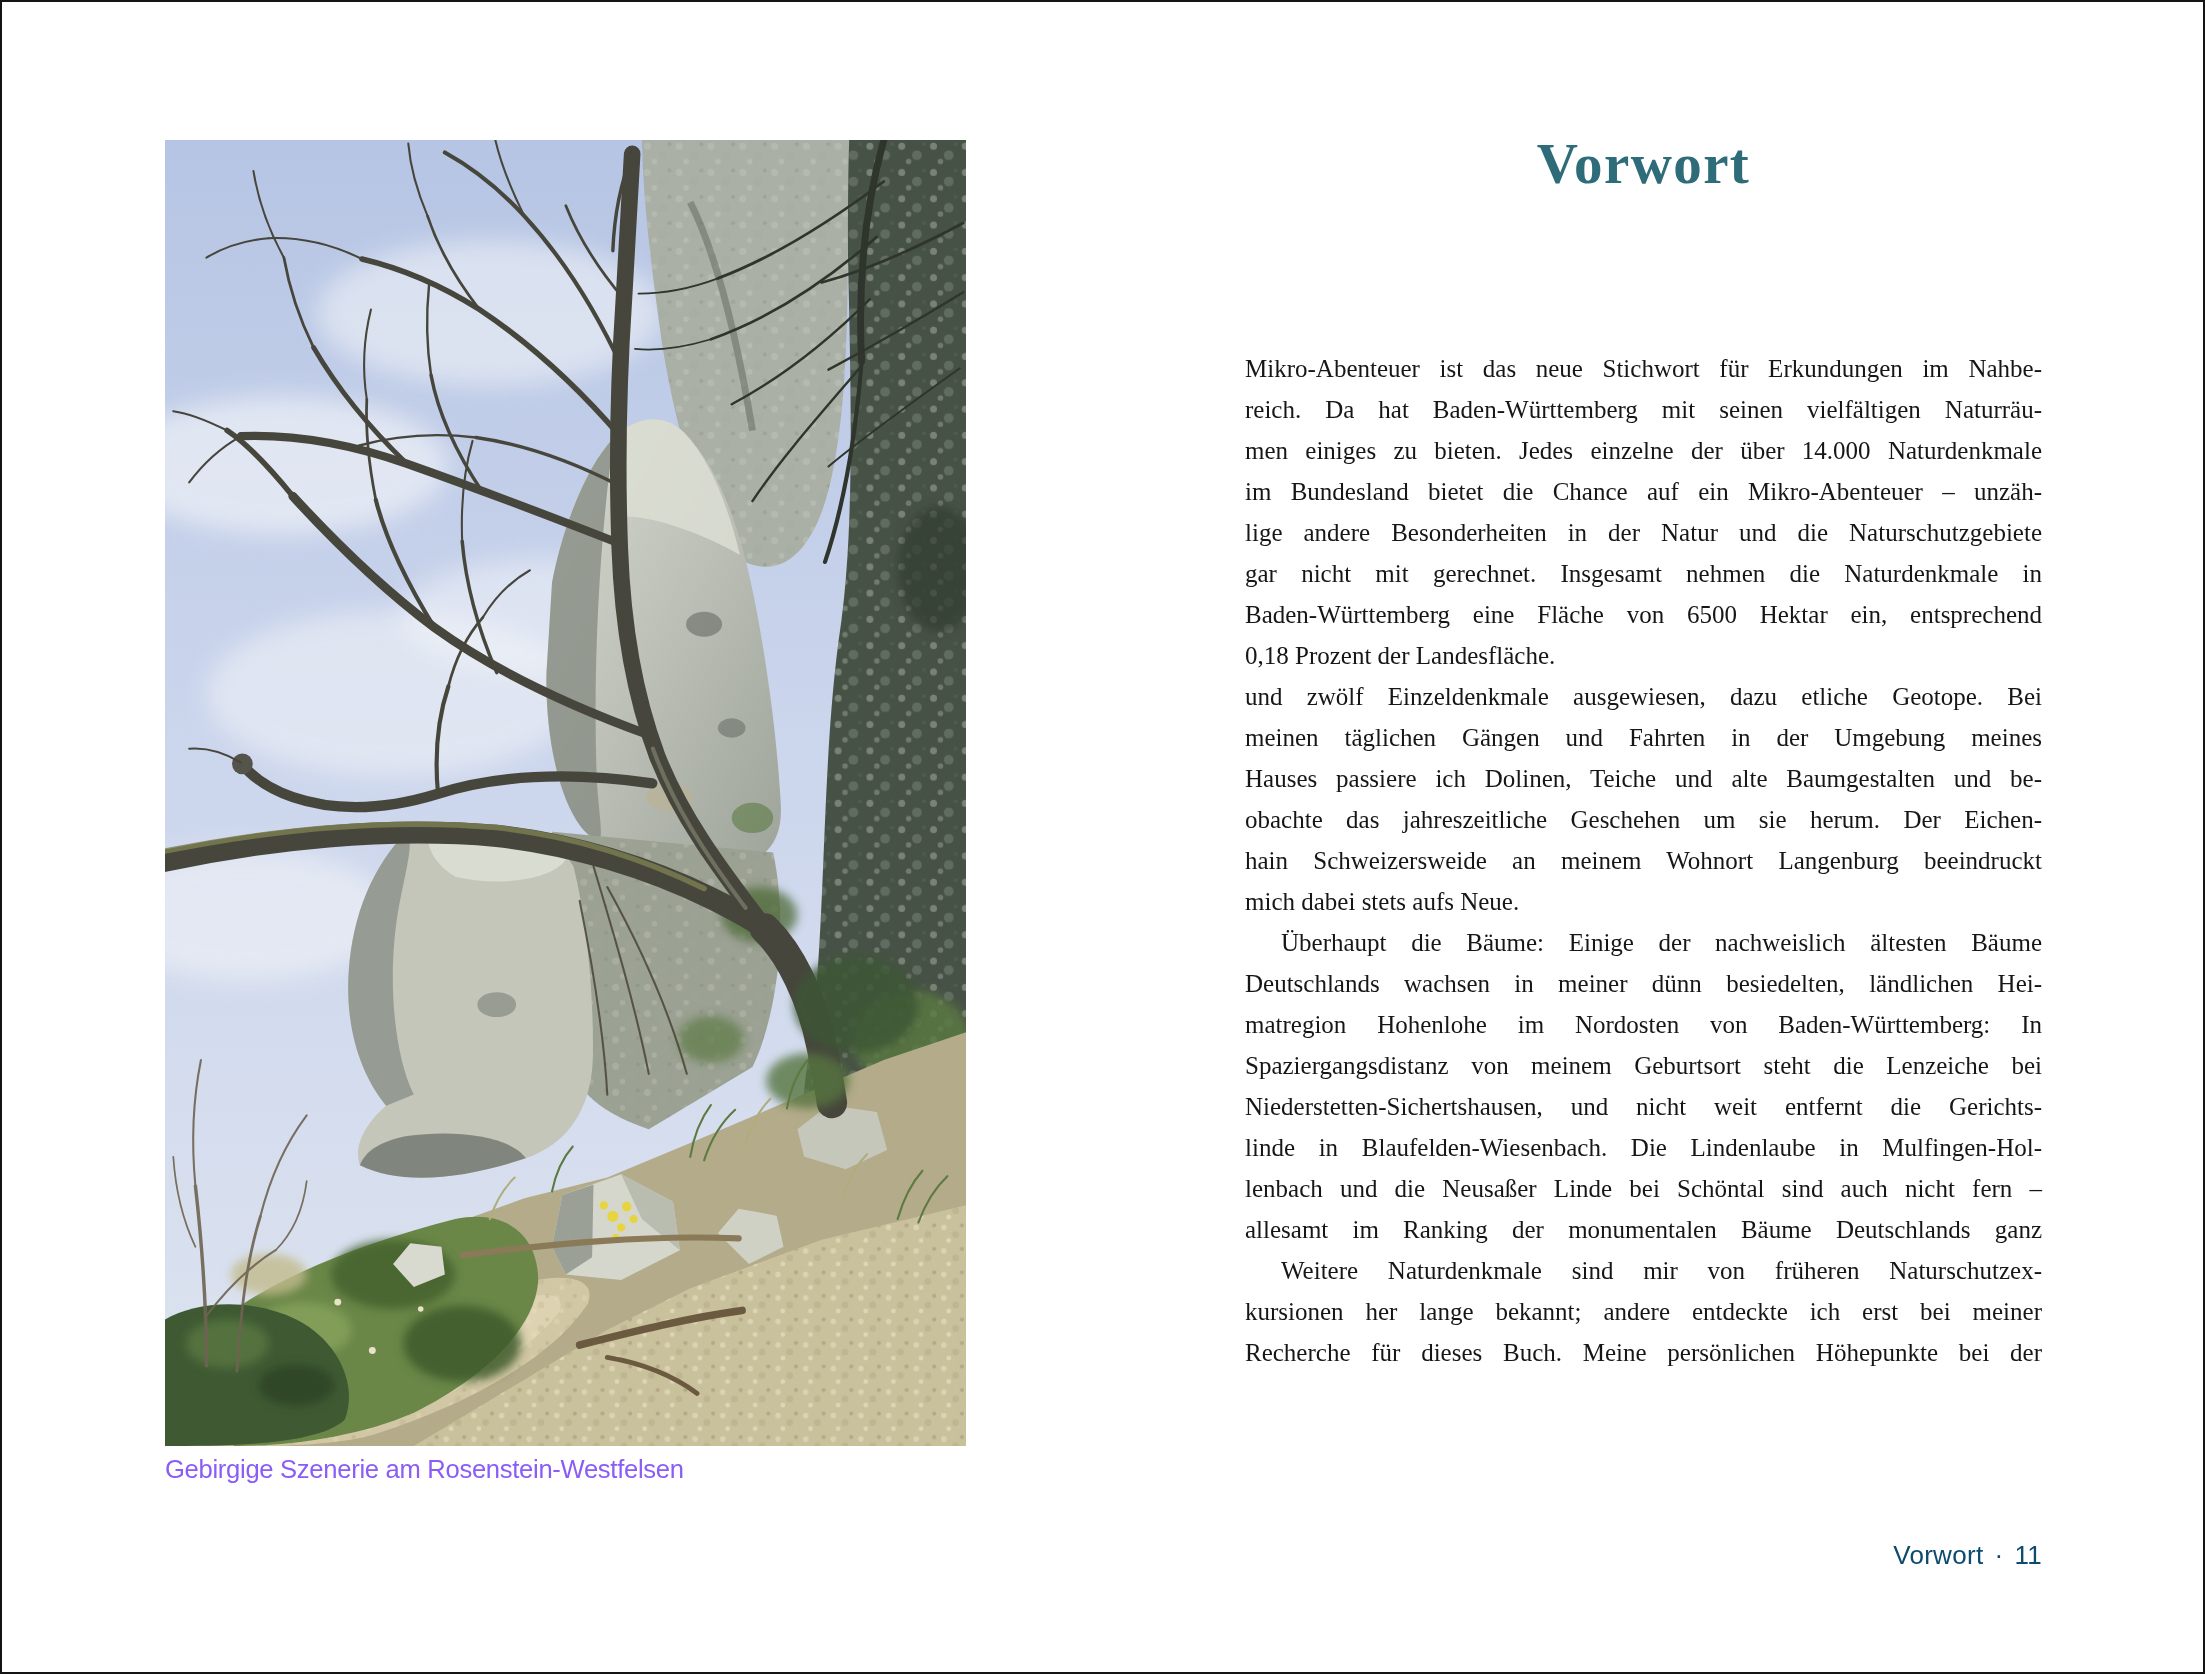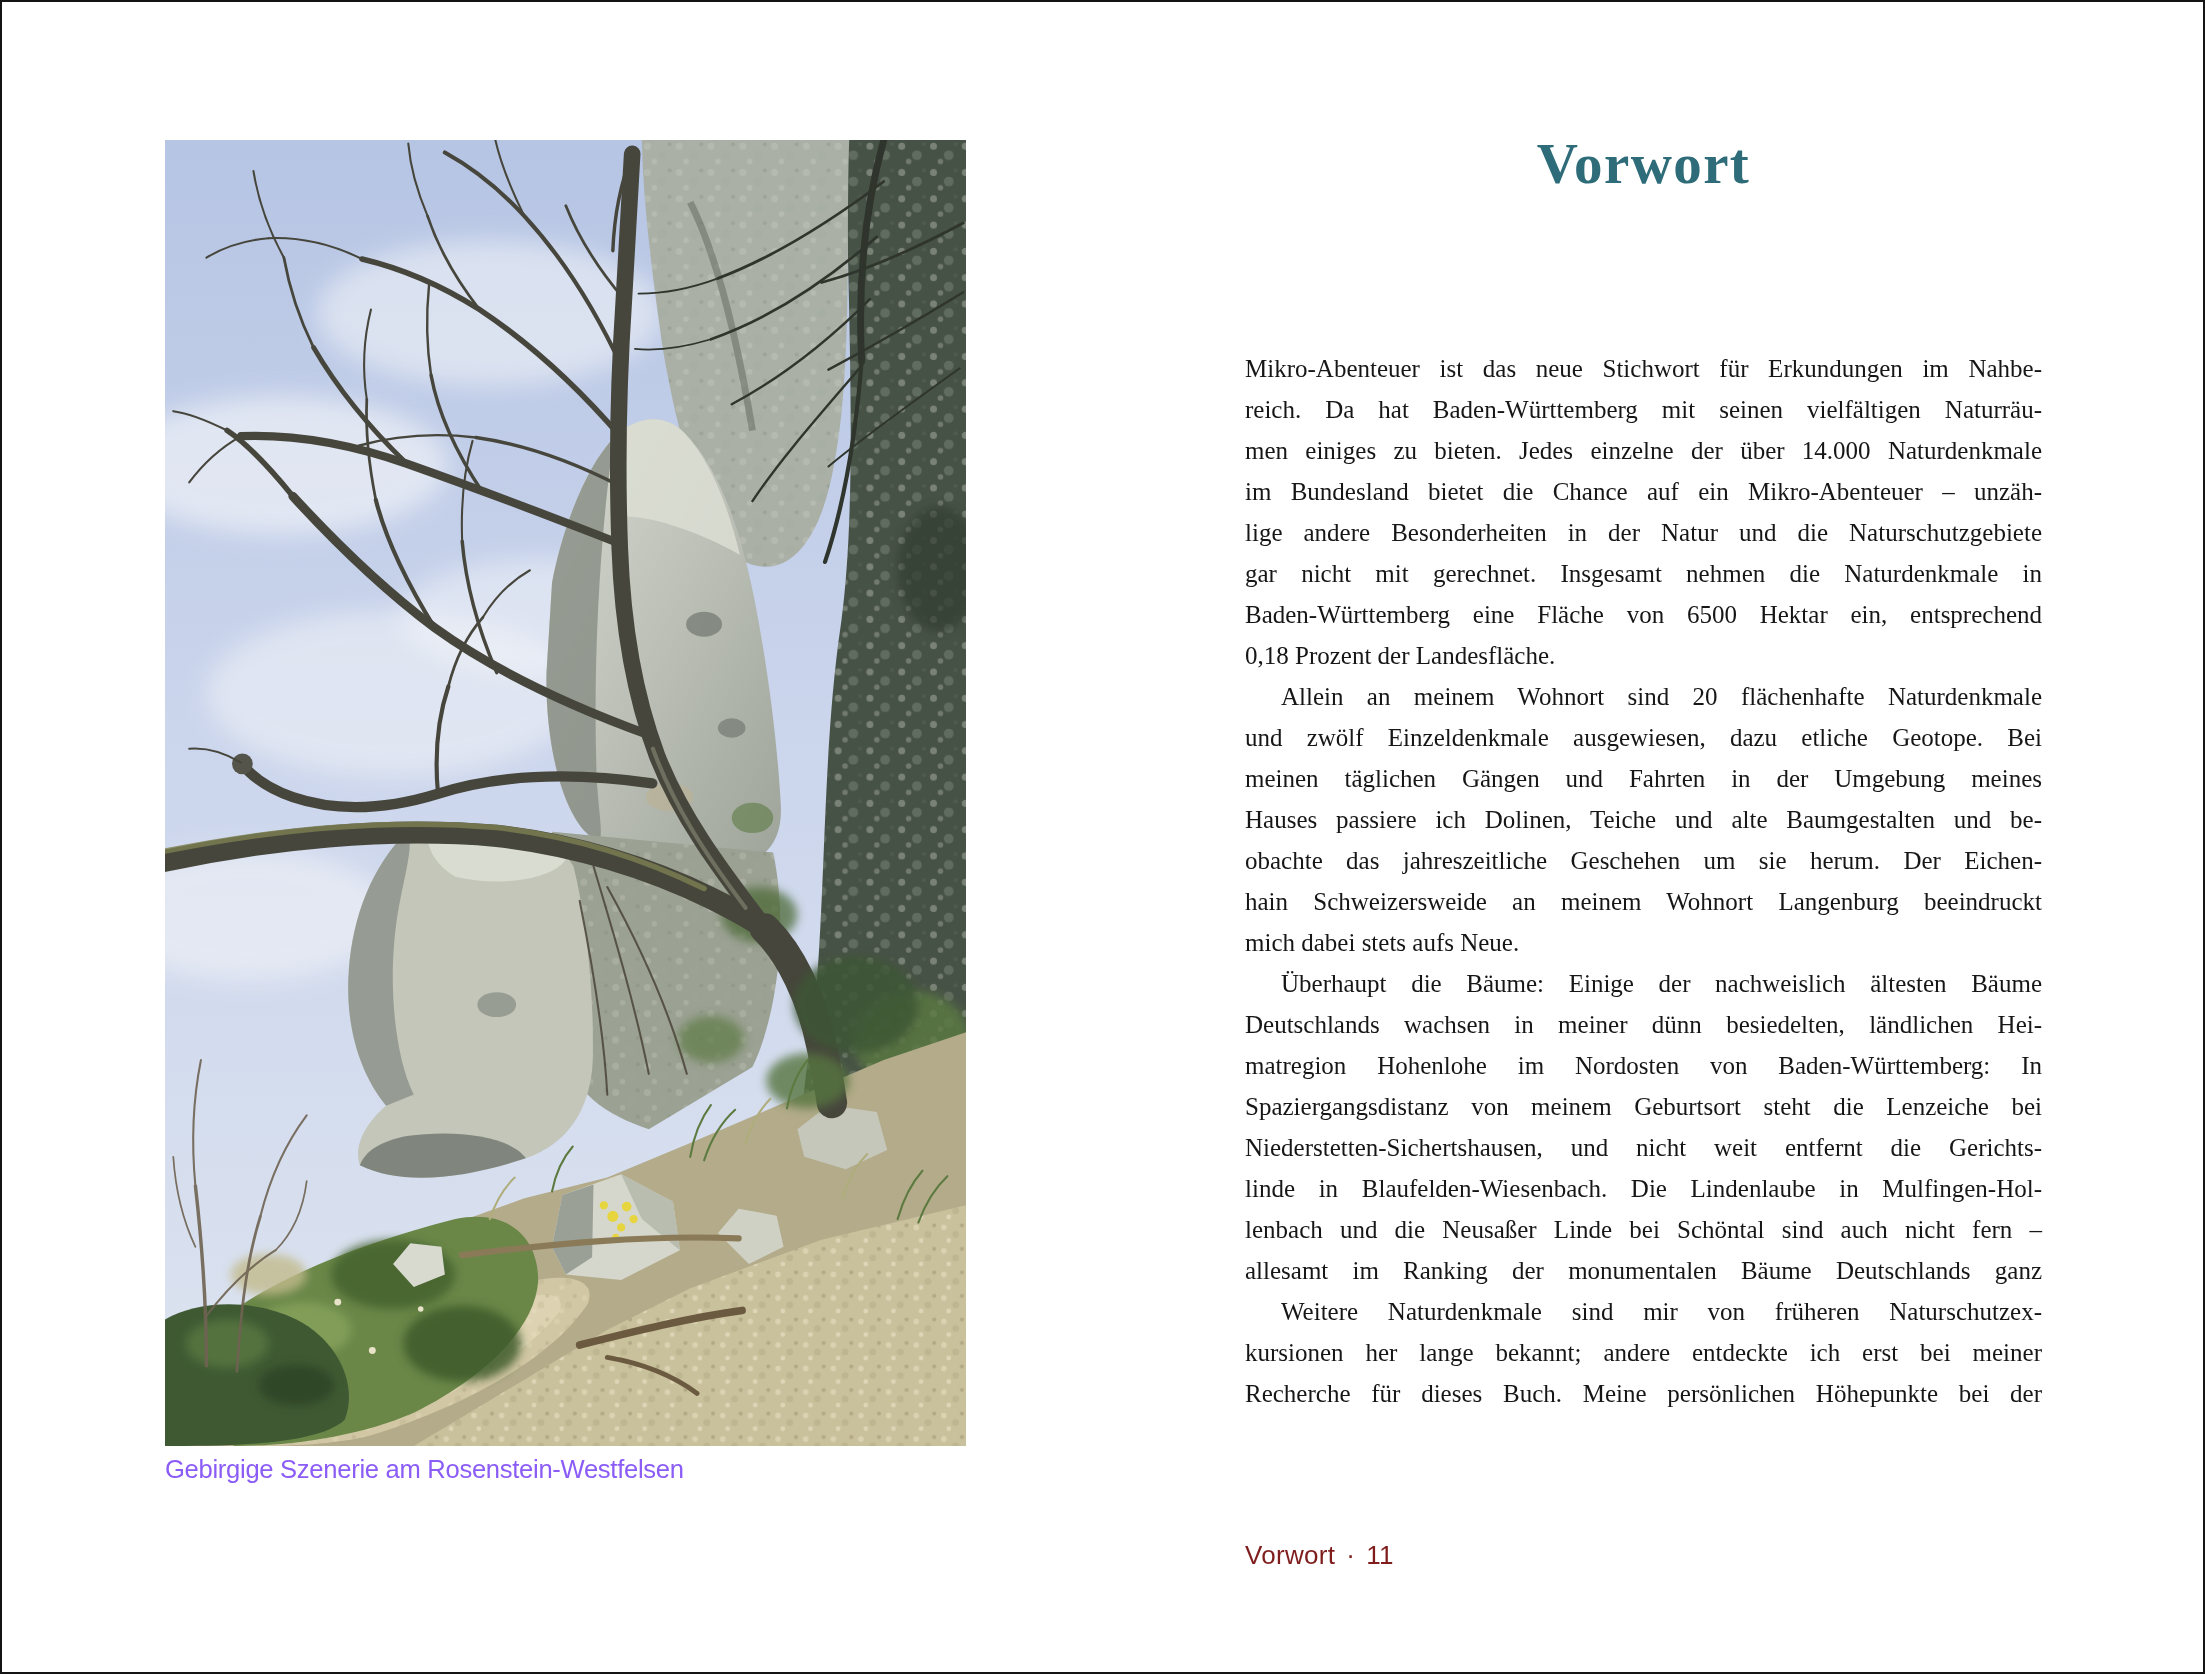--- a/index.html
+++ b/index.html
@@ -22,22 +22,22 @@
   }
   .body{
     position:absolute;left:1243px;top:346px;width:797px;
     font-size:25px;line-height:41px;color:#161616;
   }
   .ln{height:41px;white-space:normal;}
   .j{text-align:justify;text-align-last:justify;text-justify:inter-word;}
   .e{text-align:left;text-align-last:left;}
   .i{text-indent:36px;}
   .footer{
-    position:absolute;left:1243px;top:1538px;width:797px;text-align:left;
-    font-family:"Liberation Sans",sans-serif;font-size:26px;color:#7f1d1d;
+    position:absolute;left:1243px;top:1538px;width:797px;text-align:right;
+    font-family:"Liberation Sans",sans-serif;font-size:26px;color:#0c4a6e;
     letter-spacing:0.3px;
   }
   .footer .dot{margin:0 11px;}
 </style>
 </head>
 <body>
 
 <div class="page">
 
   <div class="photo-wrap">
@@ -284,21 +284,20 @@
 
   <div class="body">
     <div class="ln j">Mikro-Abenteuer ist das neue Stichwort für Erkundungen im Nahbe-</div>
     <div class="ln j">reich. Da hat Baden-Württemberg mit seinen vielfältigen Naturräu-</div>
     <div class="ln j">men einiges zu bieten. Jedes einzelne der über 14.000 Naturdenkmale</div>
     <div class="ln j">im Bundesland bietet die Chance auf ein Mikro-Abenteuer – unzäh-</div>
     <div class="ln j">lige andere Besonderheiten in der Natur und die Naturschutzgebiete</div>
     <div class="ln j">gar nicht mit gerechnet. Insgesamt nehmen die Naturdenkmale in</div>
     <div class="ln j">Baden-Württemberg eine Fläche von 6500 Hektar ein, entsprechend</div>
     <div class="ln e">0,18 Prozent der Landesfläche.</div>
-    <div class="ln j i">Allein an meinem Wohnort sind 20 flächenhafte Naturdenkmale</div>
     <div class="ln j">und zwölf Einzeldenkmale ausgewiesen, dazu etliche Geotope. Bei</div>
     <div class="ln j">meinen täglichen Gängen und Fahrten in der Umgebung meines</div>
     <div class="ln j">Hauses passiere ich Dolinen, Teiche und alte Baumgestalten und be-</div>
     <div class="ln j">obachte das jahreszeitliche Geschehen um sie herum. Der Eichen-</div>
     <div class="ln j">hain Schweizersweide an meinem Wohnort Langenburg beeindruckt</div>
     <div class="ln e">mich dabei stets aufs Neue.</div>
     <div class="ln j i">Überhaupt die Bäume: Einige der nachweislich ältesten Bäume</div>
     <div class="ln j">Deutschlands wachsen in meiner dünn besiedelten, ländlichen Hei-</div>
     <div class="ln j">matregion Hohenlohe im Nordosten von Baden-Württemberg: In</div>
     <div class="ln j">Spaziergangsdistanz von meinem Geburtsort steht die Lenzeiche bei</div>

